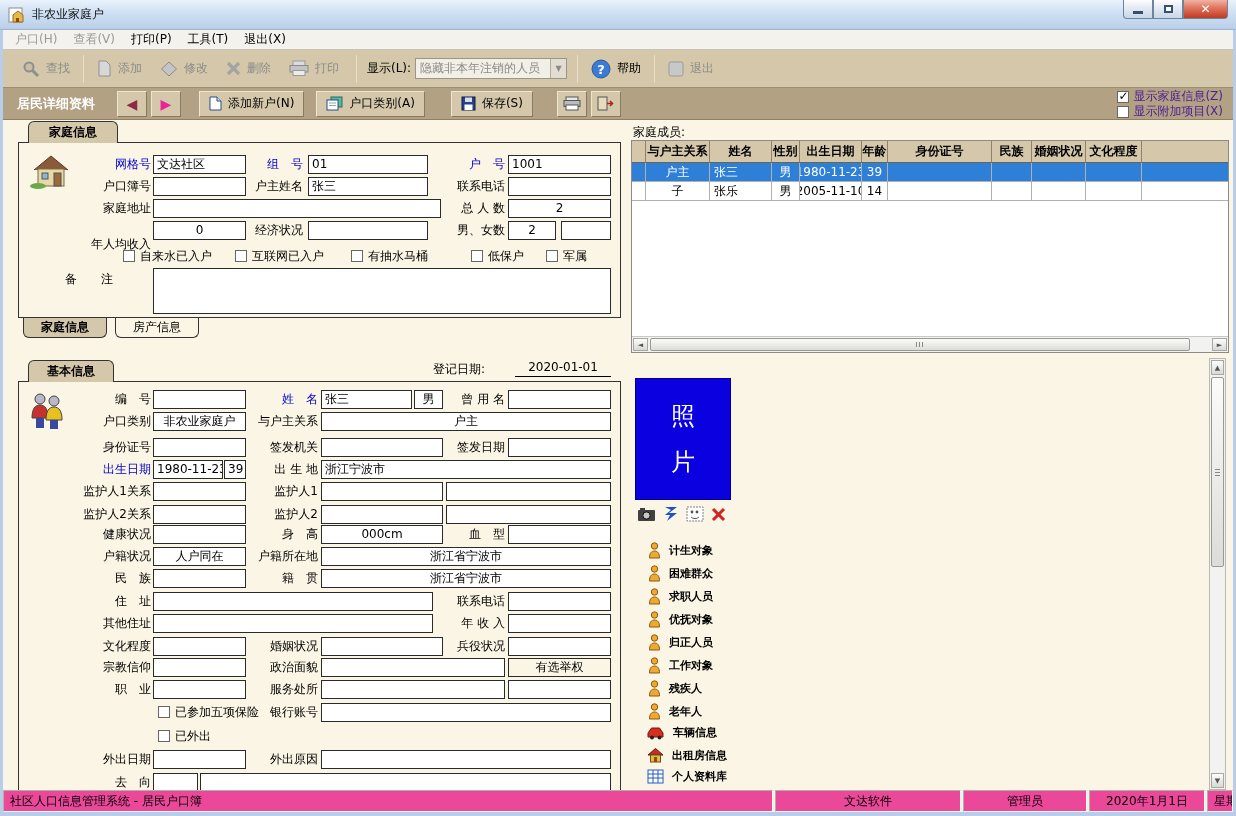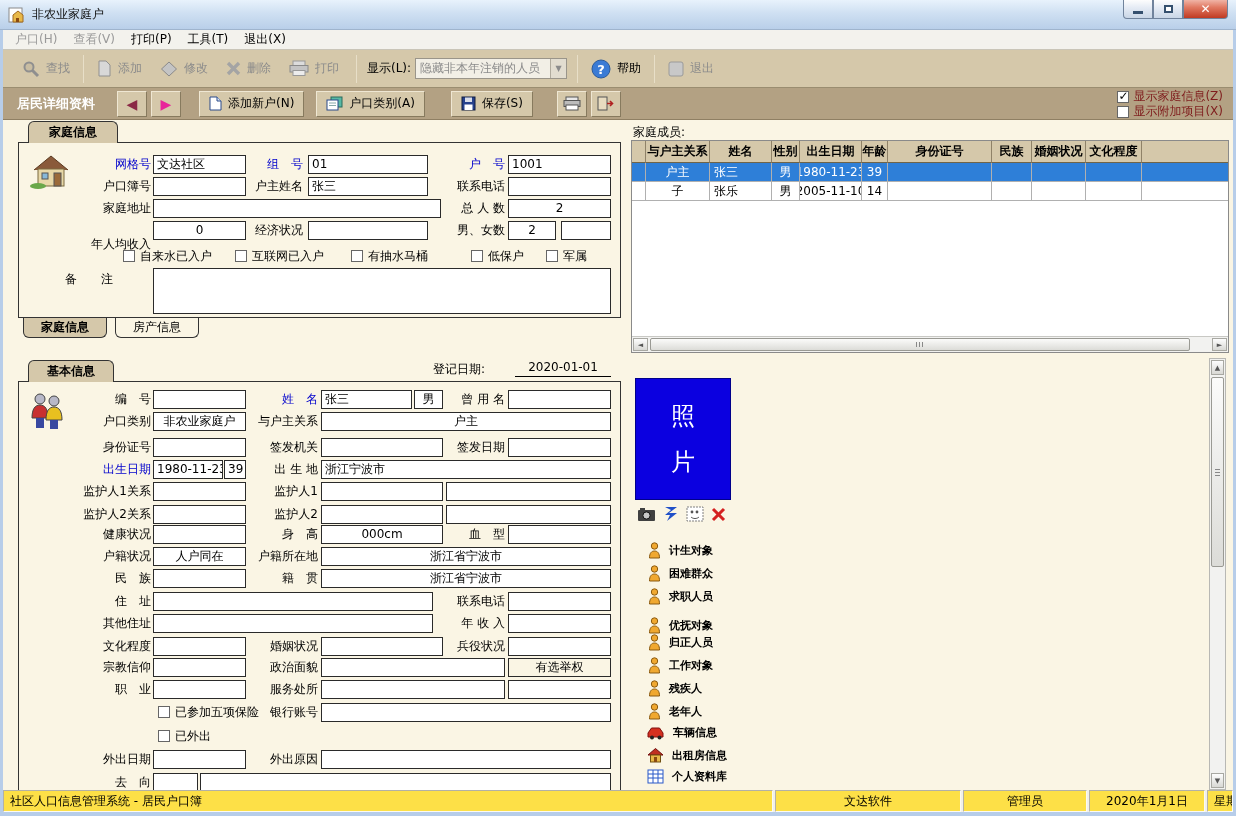--- a/index.html
+++ b/index.html
@@ -40,21 +40,21 @@
 
   
   .toolbar2 { position:absolute; left:3px; top:88px; width:1230px; height:32px;
     background:#b3a183; border-bottom:1px solid #8f7f63; display:flex; align-items:center; padding-left:14px; }
   .dtitle { color:#fff; font-weight:bold; font-size:13px; margin-right:22px; }
   .t2btn { height:26px; background:#d5c8aa; border:1px solid; border-color:#efe7d3 #877a5e #877a5e #efe7d3;
     display:flex; align-items:center; gap:6px; padding:0 9px; color:#000; }
   .t2btn.sq { width:30px; justify-content:center; padding:0; }
   .arrow-back { color:#8b2946; font-size:14px; line-height:1; }
   .arrow-fwd { color:#e8259a; font-size:14px; line-height:1; }
-  .cbstack { position:absolute; right:10px; top:1px; font-size:12px; color:#7f1d1d; }
+  .cbstack { position:absolute; right:10px; top:1px; font-size:12px; color:#4c1d95; }
   .cbstack .row { display:flex; align-items:center; gap:4px; height:15px; justify-content:flex-end; }
   .cbx { display:inline-block; width:12px; height:12px; background:#fff; border:1px solid #666; position:relative; flex:none; }
   .cbx.on::after { content:"✓"; position:absolute; left:0px; top:-3px; font-size:12px; font-weight:bold; color:#000; }
 
   
   .content { position:absolute; left:3px; top:120px; width:1230px; height:670px; background:#faf5e4; overflow:hidden; }
   .lbl { position:absolute; height:19px; line-height:19px; text-align:right; white-space:nowrap; }
   .lbl.bl { color:#0000cc; }
   .fld { position:absolute; height:19px; background:#fff; border:1px solid #2a2a2a; line-height:17px;
     padding:0 3px; overflow:hidden; white-space:nowrap; }
@@ -89,21 +89,21 @@
     background:repeating-linear-gradient(90deg,#888 0 1px, transparent 1px 3px); }
 
   
   .photo { position:absolute; display:flex; flex-direction:column; align-items:center; justify-content:center;
     gap:14px; color:#fff; font-size:24px; border:1px solid #00008a; }
   .sideitem { position:absolute; display:flex; align-items:center; gap:8px; font-weight:bold; font-size:11px; }
   .picbtns { position:absolute; display:flex; gap:7px; align-items:center; }
 
   
   .statusbar { position:absolute; left:3px; top:790px; width:1230px; height:22px; background:#f1f0ea; display:flex; gap:2px; }
-  .sseg { border:1px solid; border-color:#b3b1a6 #fbfaf5 #fbfaf5 #b3b1a6; background:#fde047;
+  .sseg { border:1px solid; border-color:#b3b1a6 #fbfaf5 #fbfaf5 #b3b1a6; background:#ec4899;
     display:flex; align-items:center; height:22px; overflow:hidden; white-space:nowrap; }
   .bottomband { position:absolute; left:0; top:812px; width:1236px; height:4px; background:#b7cde9; }
 </style>
 </head>
 <body>
 
 <div class="win">
 
   <div class="titlebar">
     <svg width="18" height="16">
@@ -529,21 +529,21 @@
         </svg>
       <span>困难群众</span>
       </div>
     <div class="sideitem" style="left:645px; top:468px;">
       <svg width="13" height="17">
           <circle cx="6.5" cy="4" r="3.2" fill="#f0a830" stroke="#8a5a10"></circle>
           <path d="M1.5 16c0-5 2-7 5-7s5 2 5 7z" fill="#f0a830" stroke="#8a5a10"></path>
         </svg>
       <span>求职人员</span>
       </div>
-    <div class="sideitem" style="left:645px; top:491px;margin-top:6px;">
+    <div class="sideitem" style="left:645px; top:491px;">
       <svg width="13" height="17">
           <circle cx="6.5" cy="4" r="3.2" fill="#f0a830" stroke="#8a5a10"></circle>
           <path d="M1.5 16c0-5 2-7 5-7s5 2 5 7z" fill="#f0a830" stroke="#8a5a10"></path>
         </svg>
       <span>优抚对象</span>
       </div>
     <div class="sideitem" style="left:645px; top:514px;">
       <svg width="13" height="17">
           <circle cx="6.5" cy="4" r="3.2" fill="#f0a830" stroke="#8a5a10"></circle>
           <path d="M1.5 16c0-5 2-7 5-7s5 2 5 7z" fill="#f0a830" stroke="#8a5a10"></path>

